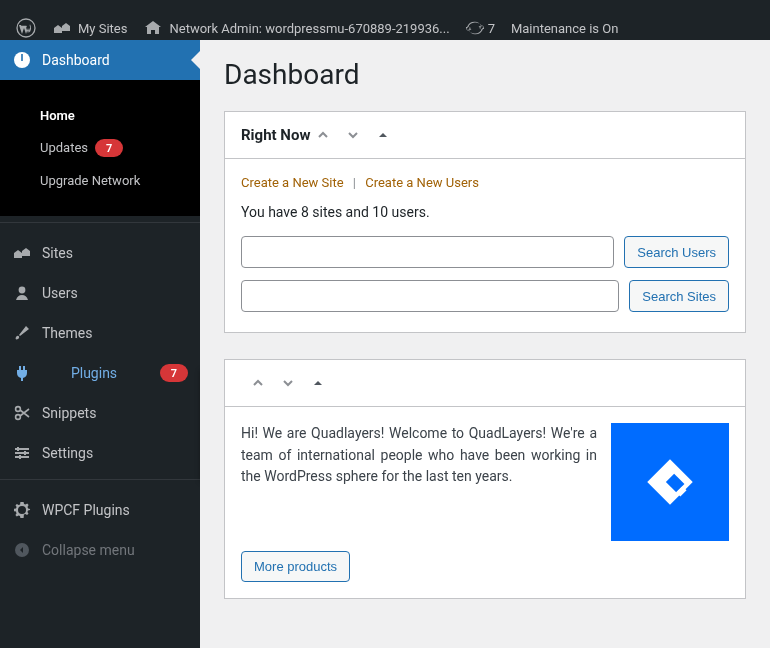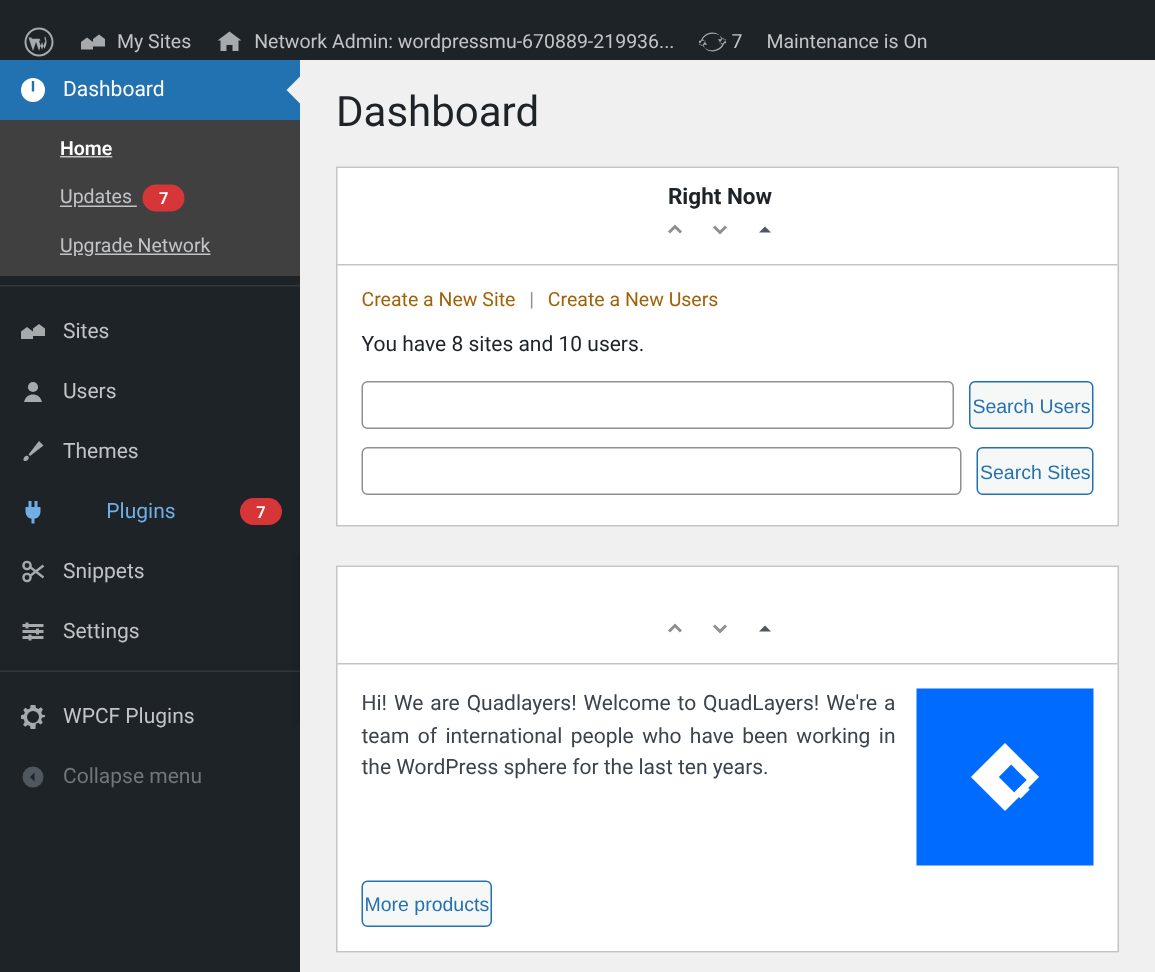--- a/index.html
+++ b/index.html
@@ -12,43 +12,43 @@
   
   #sidebar{position:absolute;top:40px;left:0;bottom:0;width:200px;background:#1d2327;color:#c3c4c7;}
   .menu-item{display:flex;align-items:center;padding:10px 12px;gap:10px;cursor:pointer;font-size:14px;color:#c3c4c7;position:relative;}
   .menu-item svg{width:20px;height:20px;fill:#a7aaad;flex-shrink:0;}
   .menu-item.active{background:#2271b1;color:#fff;}
   .menu-item.active svg{fill:#fff;}
   .menu-item.active::after{content:"";position:absolute;right:-1px;top:50%;transform:translateY(-50%);border:10px solid transparent;border-right-color:#f0f0f1;}
   .menu-item.open{color:#72aee6;justify-content:space-between;}
   .menu-item.open svg{fill:#72aee6;}
   .menu-sep{height:10px;border-top:1px solid #32373c;margin-top:6px;}
-  .submenu{background:#404040;padding:4px 0;text-decoration:underline;}
+  .submenu{background:#000000;padding:20px 0;}
   .submenu .sub{padding:8px 12px 8px 40px;font-size:13px;cursor:pointer;color:#c3c4c7;}
   .submenu .sub.current{color:#fff;font-weight:600;}
   .badge{display:inline-flex;align-items:center;justify-content:center;min-width:18px;height:18px;border-radius:9px;background:#d63638;color:#fff;font-size:11px;font-weight:600;padding:0 5px;margin-left:4px;}
   
   #flyout{position:absolute;left:200px;top:367px;width:206px;background:#2c3338;padding:8px 0;box-shadow:0 3px 5px rgba(0,0,0,.3);}
   #flyout .fi{padding:8px 14px;font-size:14px;cursor:pointer;color:#c3c4c7;position:relative;}
   #flyout .fi.current{color:#72aee6;}
   #flyout .fi.current::before{content:"";position:absolute;left:0;top:0;bottom:0;width:3px;background:#72aee6;}
   
   #content{position:absolute;left:200px;top:40px;right:0;bottom:0;padding:14px 24px 24px 24px;overflow:hidden;background:#f0f0f1;}
   h1{font-size:28px;font-weight:400;color:#1d2327;margin:4px 0 20px 0;}
   .postbox{background:#fff;border:1px solid #c3c4c7;margin-bottom:26px;}
-  .postbox-header{display:flex;align-items:center;justify-content:center;border-bottom:1px solid #c3c4c7;padding:10px 14px 10px 4px;flex-direction:column;}
+  .postbox-header{display:flex;align-items:center;justify-content:flex-start;border-bottom:1px solid #c3c4c7;padding:10px 14px 10px 16px;}
   .postbox-header h2{font-size:15px;font-weight:700;margin:0;color:#1d2327;}
   .hcontrols{display:flex;gap:4px;}
   .hcontrols .ctl{width:26px;height:26px;border-radius:3px;display:flex;align-items:center;justify-content:center;cursor:pointer;color:#787c82;font-size:11px;}
   .postbox-body{padding:16px;}
   .links-row{color:#50575e;margin-bottom:14px;}
   .sitestext{margin-bottom:16px;color:#1d2327;font-size:14px;}
   .search-row{display:flex;gap:10px;margin-bottom:12px;}
   .search-row input{flex:1;border:1px solid #8c8f94;border-radius:4px;padding:7px 10px;font-size:14px;color:#2c3338;background:#fff;}
-  .btn{border:1px solid #2271b1;color:#2271b1;background:#f6f7f7;border-radius:4px;padding:7px 1px;font-size:13px;cursor:pointer;white-space:nowrap;}
+  .btn{border:1px solid #2271b1;color:#2271b1;background:#f6f7f7;border-radius:4px;padding:7px 12px;font-size:13px;cursor:pointer;white-space:nowrap;}
   .quadbox .postbox-body{display:block;font-size:14px;color:#3c434a;line-height:1.55;}
   .quad-logo{float:right;width:118px;height:118px;background:#006cff;display:flex;align-items:center;justify-content:center;margin-left:14px;}
   .quad-logo svg{width:62px;height:62px;fill:#fff;}
   #arrow{position:absolute;left:331px;top:412px;pointer-events:none;}
 </style>
 </head>
 <body>
 
 <div id="adminbar">
   <div class="ab-item">

